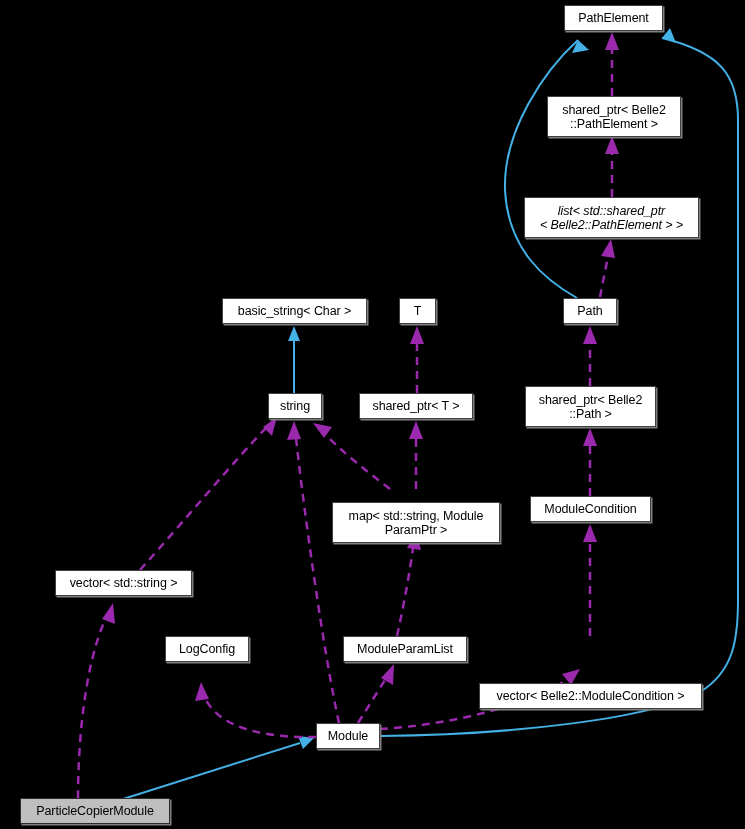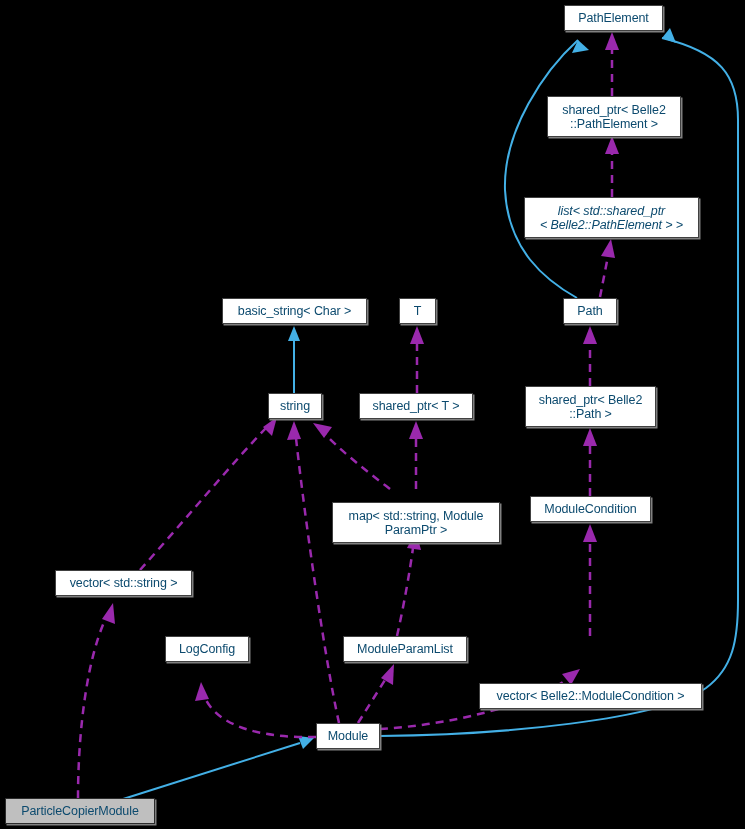--- a/index.html
+++ b/index.html
@@ -23,21 +23,21 @@
     width: 745px;
     height: 829px;
     pointer-events: none;
   }
   .node {
     position: absolute;
     box-sizing: border-box;
     background: #ffffff;
     border: 1px solid #404040;
     box-shadow: 1.5px 1.5px 0 0 #808080;
-    color: #0c4a6e;
+    color: #000000;
     font-size: 12.5px;
     line-height: 14px;
     text-align: center;
     display: flex;
     align-items: center;
     justify-content: center;
     white-space: pre;
     letter-spacing: -0.1px;
     z-index: 5;
   }
@@ -170,16 +170,16 @@
       <div class="node" style="left: 525px; top: 386px; width: 131px; height: 41px;">shared_ptr&lt; Belle2
 ::Path &gt;</div>
       <div class="node" style="left: 332px; top: 502px; width: 168px; height: 41px;">map&lt; std::string, Module
 ParamPtr &gt;</div>
       <div class="node" style="left: 530px; top: 496px; width: 121px; height: 26px;">ModuleCondition</div>
       <div class="node" style="left: 55px; top: 570px; width: 137px; height: 26px;">vector&lt; std::string &gt;</div>
       <div class="node" style="left: 165px; top: 636px; width: 84px; height: 26px;">LogConfig</div>
       <div class="node" style="left: 343px; top: 636px; width: 124px; height: 26px;">ModuleParamList</div>
       <div class="node" style="left: 479px; top: 636px; width: 223px; height: 26px; margin-top: 47px;">vector&lt; Belle2::ModuleCondition &gt;</div>
       <div class="node" style="left: 316px; top: 723px; width: 64px; height: 26px;">Module</div>
-      <div class="node highlight" style="left: 5px; top: 798px; width: 150px; height: 26px;">ParticleCopierModule</div>
+      <div class="node highlight" style="left: 20px; top: 798px; width: 150px; height: 26px;">ParticleCopierModule</div>
     </div>
 
 </div>
 
 </body></html>

